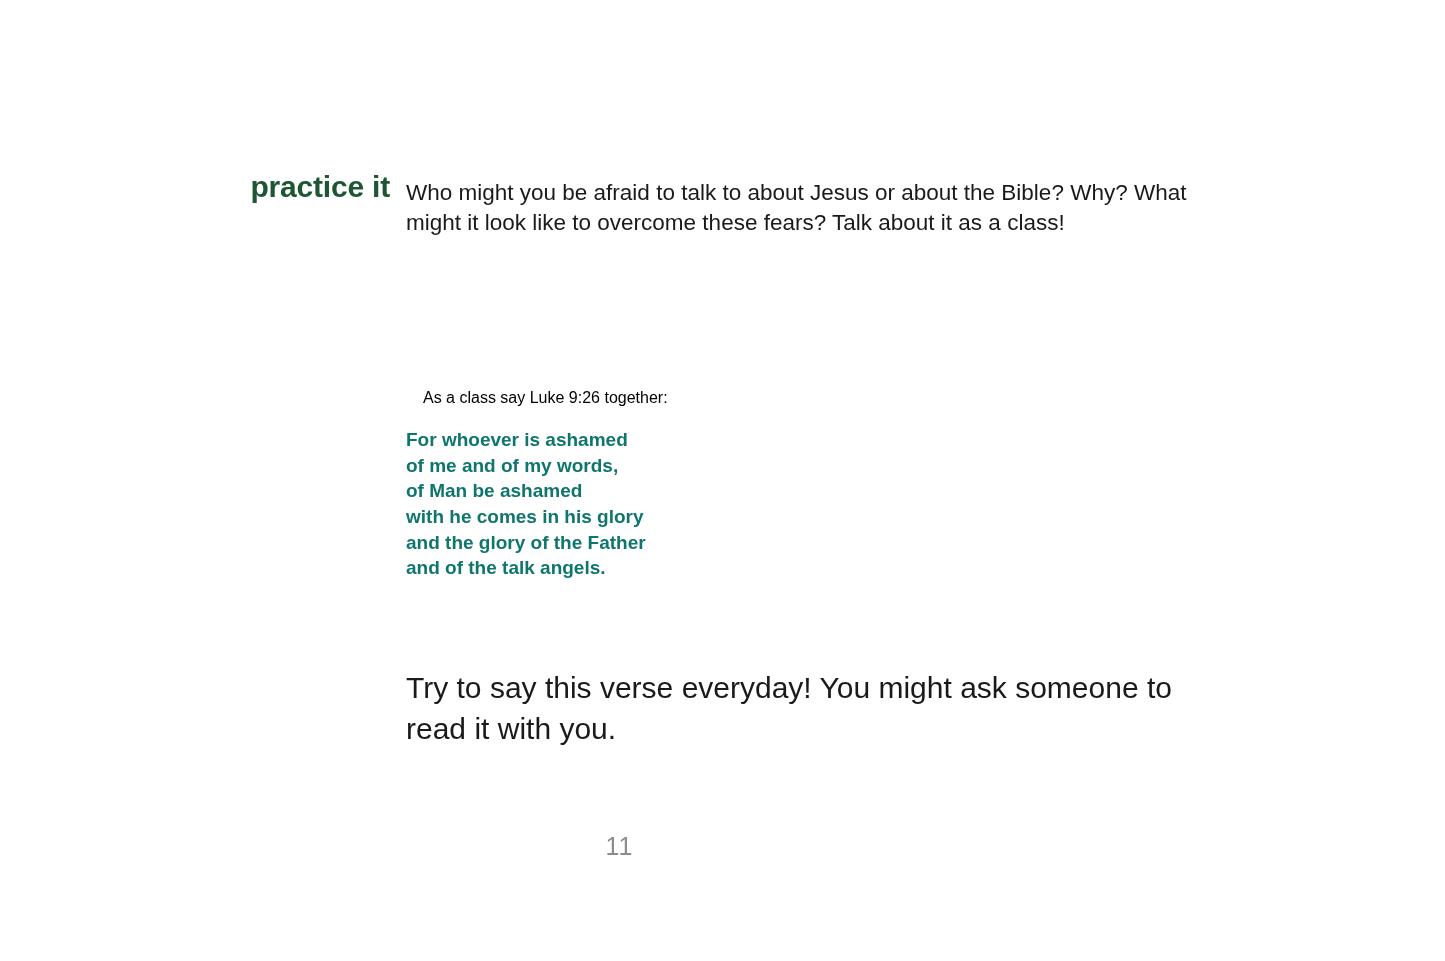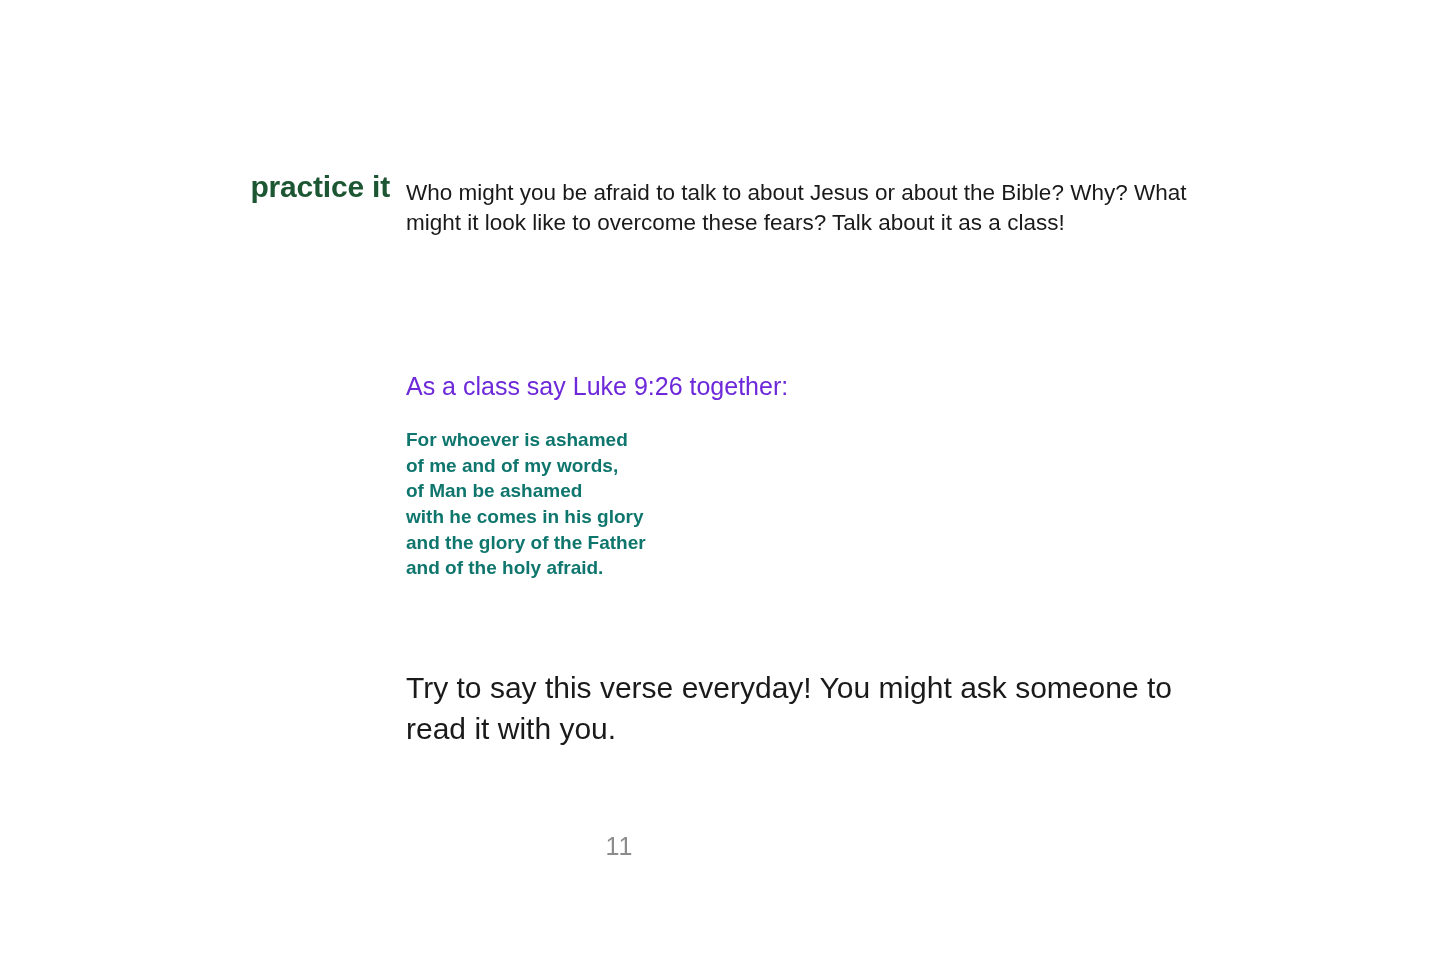--- a/index.html
+++ b/index.html
@@ -50,24 +50,24 @@
     color: #1a1a1a;
     font-weight: 400;
     margin: 0;
     max-width: 825px;
   }
 
   .verse-intro {
     position: absolute;
     left: 406px;
     top: 370px;
-    font-size: 25px;
+    font-size: 16px;
     line-height: 1.35;
-    color: #6d28d9;
-    margin: 0;
+    color: #000000;
+    margin: 17px;
   }
 
   .verse-block {
     position: absolute;
     left: 406px;
     top: 427px;
     font-size: 19px;
     font-weight: bold;
     line-height: 1.35;
     color: #0f766e;
@@ -114,20 +114,20 @@
   </div>
 
   <p class="verse-intro">As a class say Luke 9:26 together:</p>
 
   <div class="verse-block">
     <span class="verse-line">For whoever is ashamed</span>
     <span class="verse-line">of me and of my words,</span>
     <span class="verse-line">of Man be ashamed</span>
     <span class="verse-line">with he comes in his glory</span>
     <span class="verse-line">and the glory of the Father</span>
-    <span class="verse-line">and of the holy afraid.</span>
+    <span class="verse-line">and of the talk angels.</span>
   </div>
 
   <p class="closing-paragraph">Try to say this verse everyday! You might ask someone to read it with you.</p>
 
   <div class="page-number">11</div>
 
 </div>
 
 </body></html>

